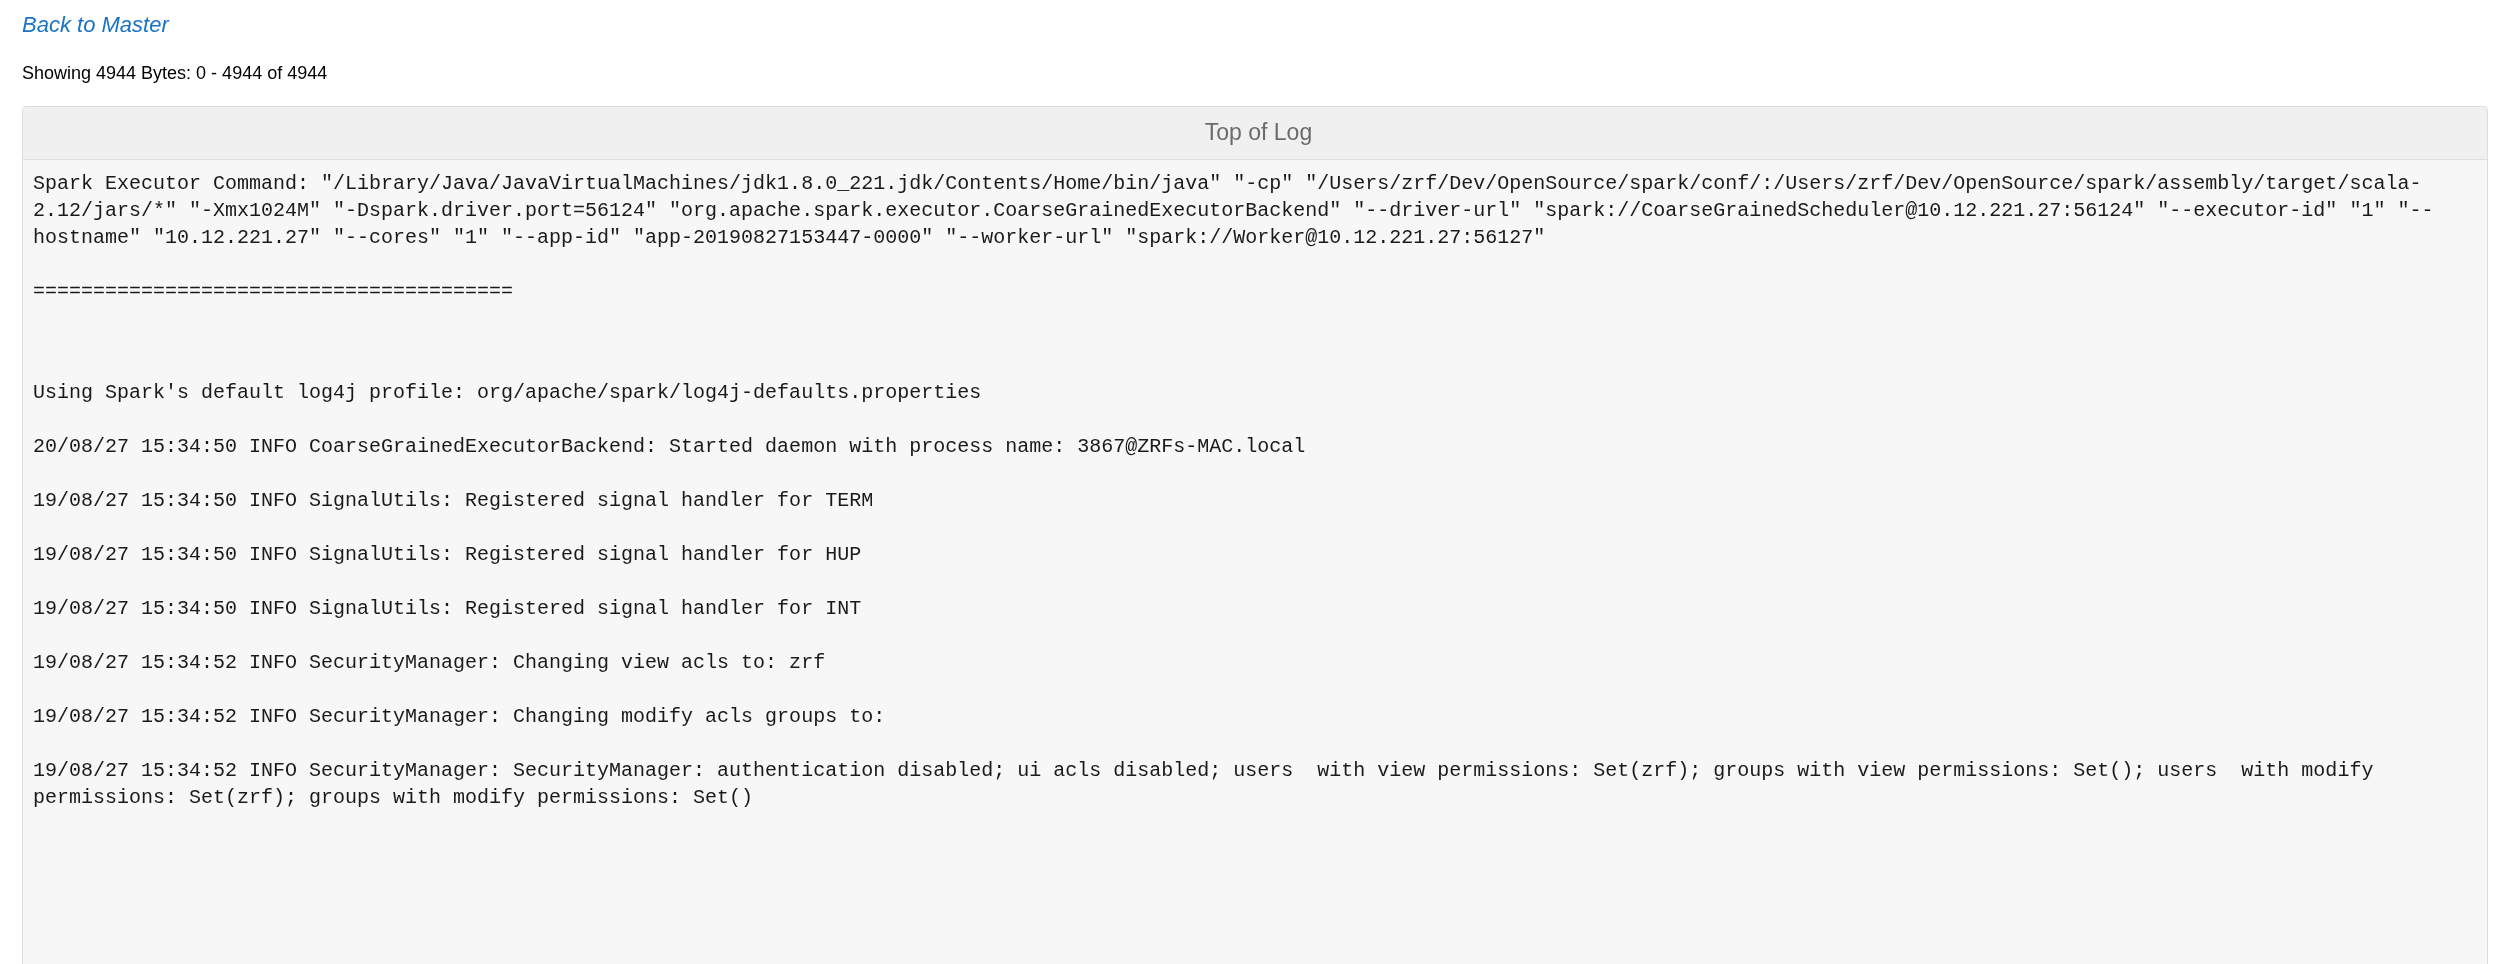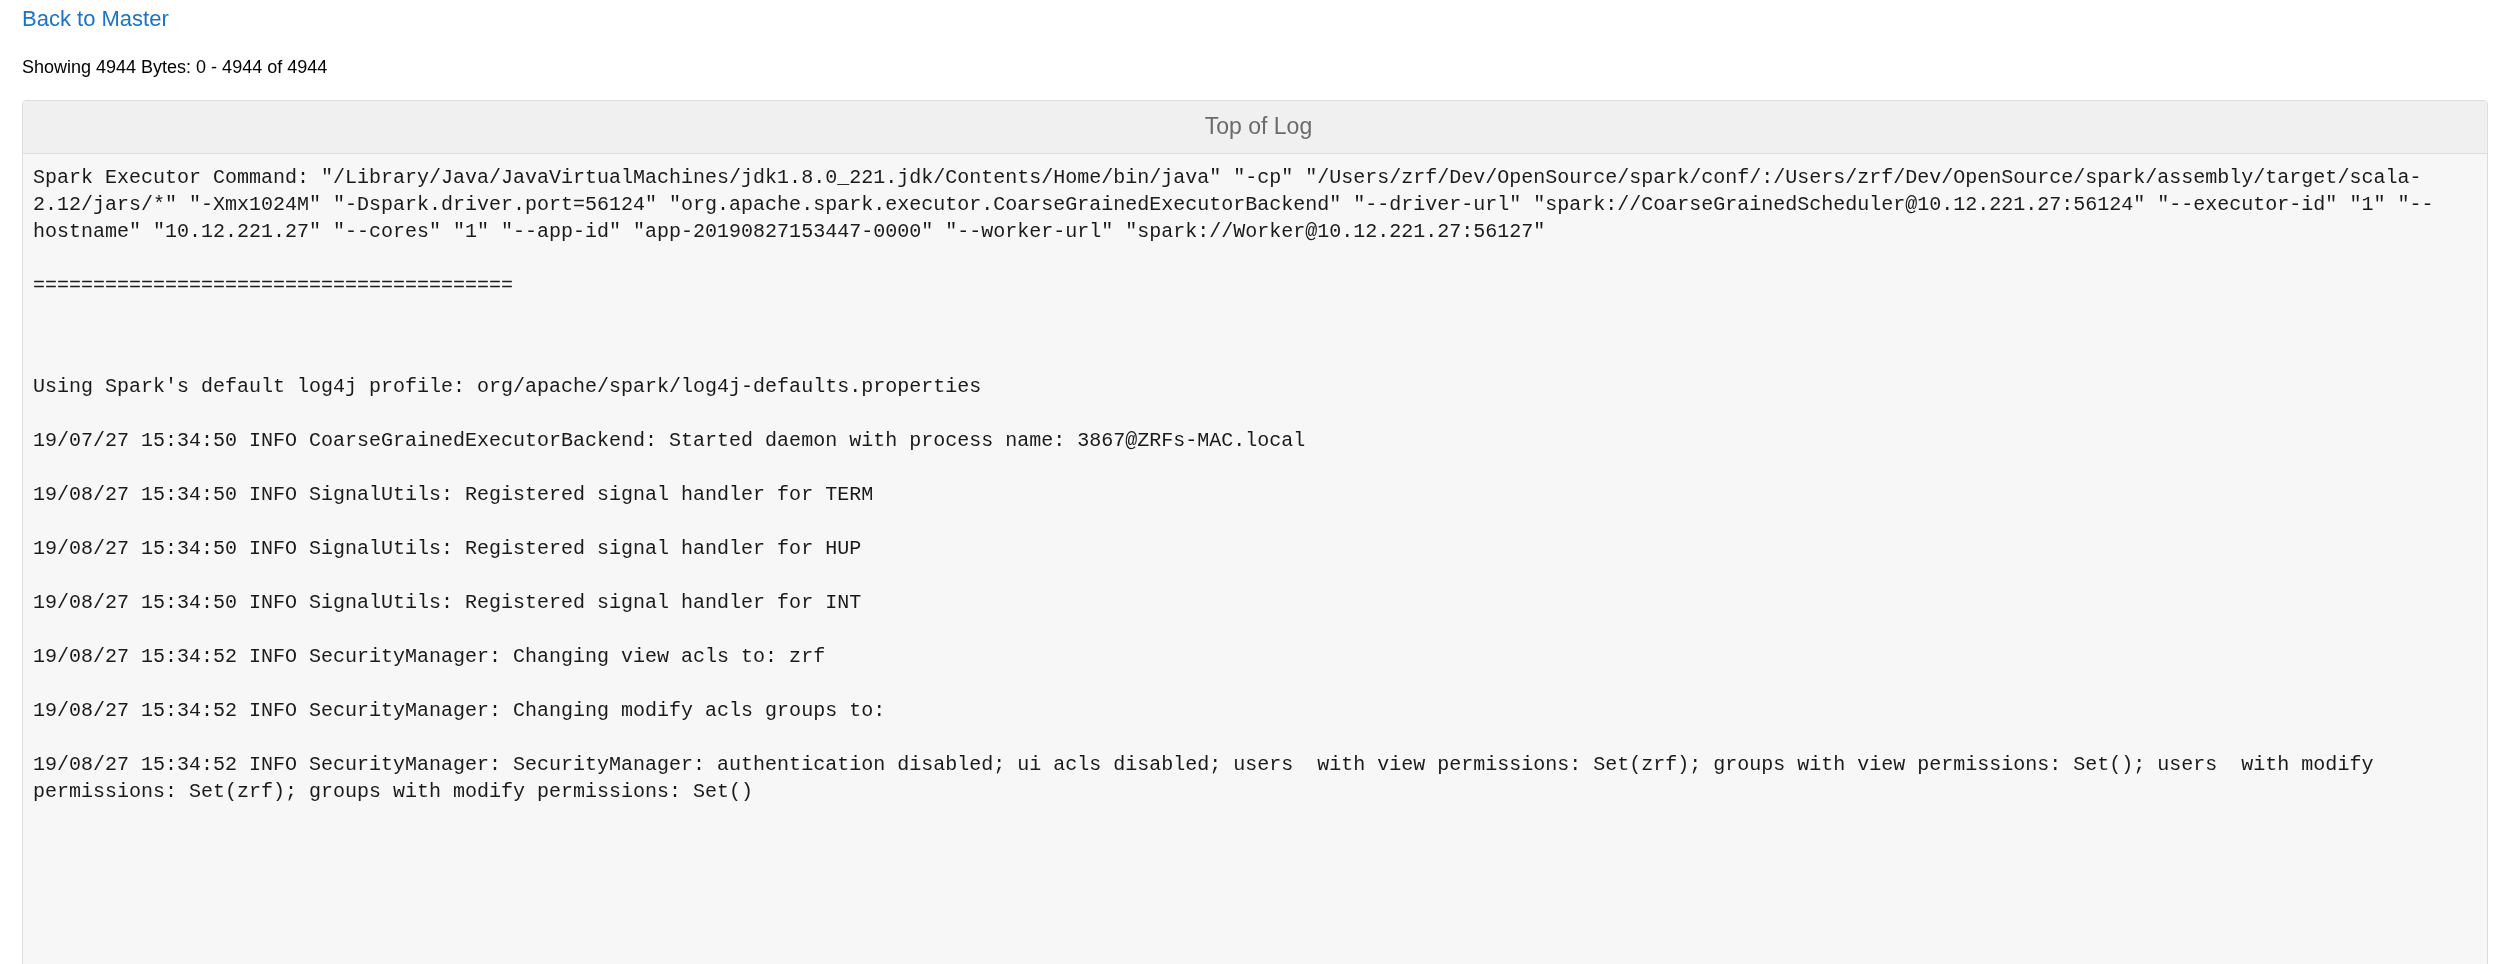--- a/index.html
+++ b/index.html
@@ -18,23 +18,24 @@
   .page {
     padding: 0 22px;
     box-sizing: border-box;
   }
   .back-link {
     display: inline-block;
     color: #1a73c7;
     text-decoration: none;
     font-size: 22px;
     line-height: 1;
-    margin-top: 8px;
+    margin-top: 14px;
     margin-bottom: 0;
     cursor: pointer;
+    font-style: italic;
   }
   .showing-line {
     font-size: 18px;
     color: #000000;
     margin-top: 26px;
     margin-bottom: 0;
   }
   .log-panel {
     margin-top: 22px;
     border: 1px solid #dddddd;
@@ -84,21 +85,21 @@
 
   <div class="showing-line">Showing 4944 Bytes: 0 - 4944 of 4944</div>
 
   <div class="log-panel">
     <div class="log-header">Top of Log</div>
     <div class="log-body">
       <pre class="log-lines"><span class="log-line">Spark Executor Command: "/Library/Java/JavaVirtualMachines/jdk1.8.0_221.jdk/Contents/Home/bin/java" "-cp" "/Users/zrf/Dev/OpenSource/spark/conf/:/Users/zrf/Dev/OpenSource/spark/assembly/target/scala-2.12/jars/*" "-Xmx1024M" "-Dspark.driver.port=56124" "org.apache.spark.executor.CoarseGrainedExecutorBackend" "--driver-url" "spark://CoarseGrainedScheduler@10.12.221.27:56124" "--executor-id" "1" "--hostname" "10.12.221.27" "--cores" "1" "--app-id" "app-20190827153447-0000" "--worker-url" "spark://Worker@10.12.221.27:56127"</span>
 <span class="log-line">========================================</span>
 <span class="log-line blank">&nbsp;</span>
 <span class="log-line">Using Spark's default log4j profile: org/apache/spark/log4j-defaults.properties</span>
-<span class="log-line">19/07/27 15:34:50 INFO CoarseGrainedExecutorBackend: Started daemon with process name: 3867@ZRFs-MAC.local</span>
+<span class="log-line">20/08/27 15:34:50 INFO CoarseGrainedExecutorBackend: Started daemon with process name: 3867@ZRFs-MAC.local</span>
 <span class="log-line">19/08/27 15:34:50 INFO SignalUtils: Registered signal handler for TERM</span>
 <span class="log-line">19/08/27 15:34:50 INFO SignalUtils: Registered signal handler for HUP</span>
 <span class="log-line">19/08/27 15:34:50 INFO SignalUtils: Registered signal handler for INT</span>
 <span class="log-line">19/08/27 15:34:52 INFO SecurityManager: Changing view acls to: zrf</span>
 <span class="log-line">19/08/27 15:34:52 INFO SecurityManager: Changing modify acls groups to:</span>
 <span class="log-line">19/08/27 15:34:52 INFO SecurityManager: SecurityManager: authentication disabled; ui acls disabled; users  with view permissions: Set(zrf); groups with view permissions: Set(); users  with modify permissions: Set(zrf); groups with modify permissions: Set()</span>
 
 
 
 

